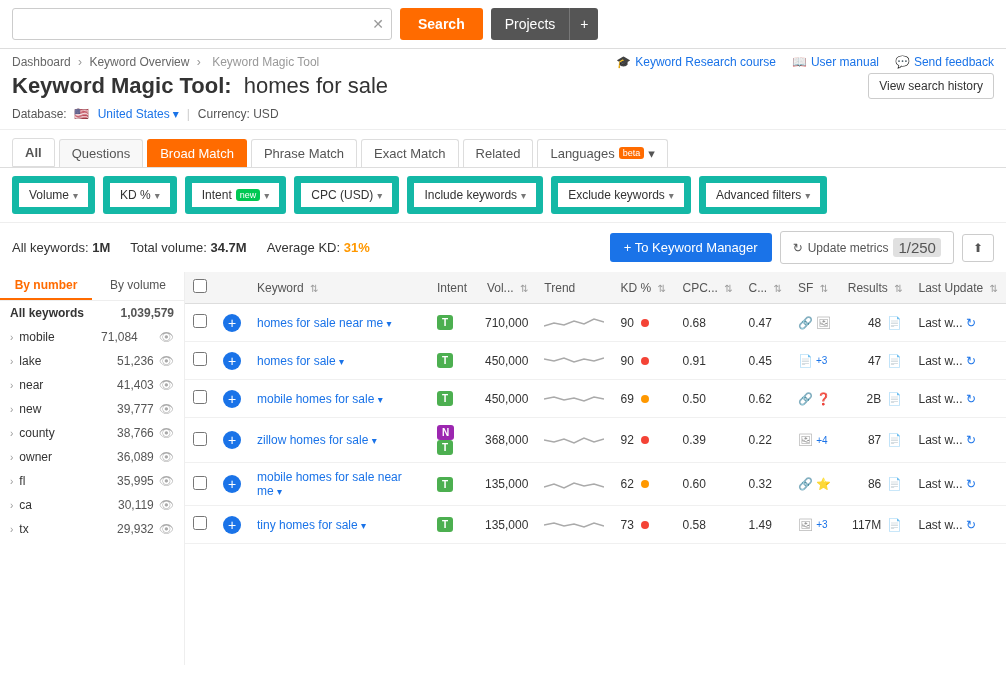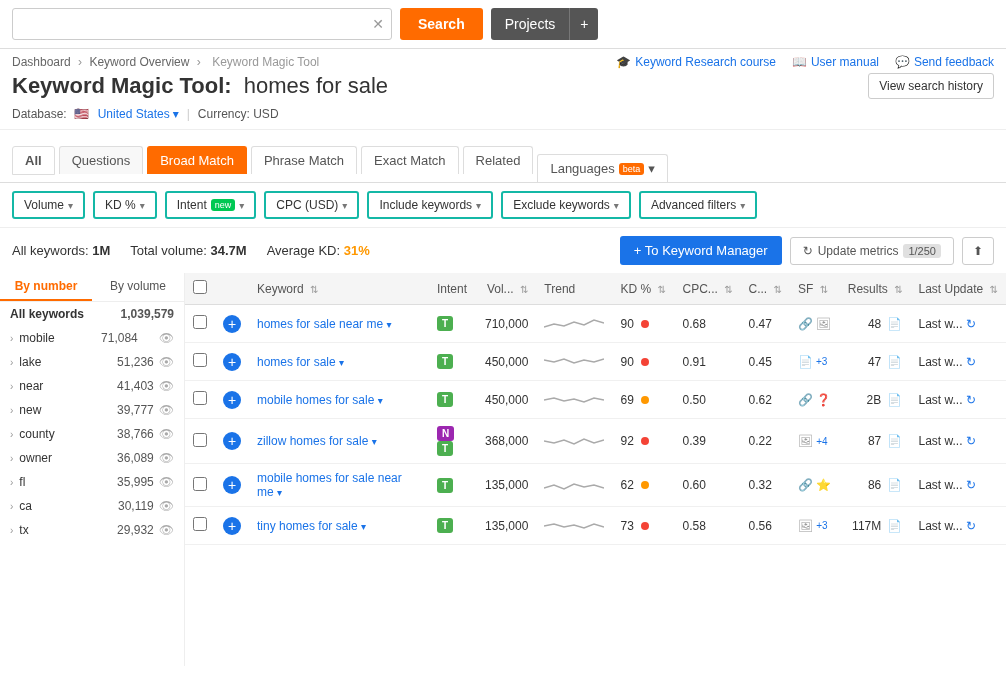--- a/index.html
+++ b/index.html
@@ -29,27 +29,27 @@
     .db-row .sep { color: #ccc; }
     .db-link { color: #1a73e8; text-decoration: none; display: flex; align-items: center; gap: 3px; }
 
     
     .tabs-row { display: flex; align-items: center; padding: 8px 12px 0; gap: 4px; border-bottom: 1px solid #ddd; }
     .tab { padding: 6px 12px; border: 1px solid #ddd; border-bottom: none; border-radius: 3px 3px 0 0; cursor: pointer; font-size: 13px; color: #555; background: #f8f8f8; }
     .tab-broad { background: #ff6b00; color: #fff; border-color: #ff6b00; }
     .tab-phrase { background: #fff; color: #555; }
     .tab-exact { background: #fff; color: #555; }
     .tab-related { background: #fff; color: #555; }
-    .tab-languages { background: #fff; color: #555; display: flex; align-items: center; gap: 4px; margin-top: 16px; }
+    .tab-languages { background: #fff; color: #555; display: flex; align-items: center; gap: 4px; }
     .beta-badge { background: #ff6b00; color: #fff; font-size: 9px; padding: 1px 4px; border-radius: 3px; }
     .tab-all { background: #fff; color: #555; font-weight: bold; border: 1px solid #ddd; }
 
     
     .filter-row { display: flex; align-items: center; padding: 8px 12px; gap: 8px; flex-wrap: wrap; border-bottom: 1px solid #eee; }
-    .filter-btn { display: flex; align-items: center; gap: 4px; padding: 5px 10px; border: 2px solid #14b8a6; border-radius: 3px; background: #fff; cursor: pointer; font-size: 12px; color: #333; white-space: nowrap; }
+    .filter-btn { display: flex; align-items: center; gap: 4px; padding: 5px 10px; border: 7px solid #14b8a6; border-radius: 3px; background: #fff; cursor: pointer; font-size: 12px; color: #333; white-space: nowrap; }
     .filter-btn .arrow { color: #777; font-size: 10px; }
     .new-badge { background: #00c853; color: #fff; font-size: 9px; padding: 1px 4px; border-radius: 3px; }
 
     
     .stats-row { display: flex; align-items: center; padding: 8px 12px; justify-content: space-between; }
     .stats-left { display: flex; gap: 20px; align-items: center; font-size: 13px; }
     .stats-left strong { font-weight: bold; }
     .stats-right { display: flex; gap: 8px; align-items: center; }
     .btn-keyword-mgr { background: #1a73e8; color: #fff; border: none; padding: 7px 14px; border-radius: 3px; cursor: pointer; font-size: 13px; display: flex; align-items: center; gap: 5px; }
     .btn-update { background: #fff; color: #555; border: 1px solid #ccc; padding: 6px 12px; border-radius: 3px; cursor: pointer; font-size: 12px; display: flex; align-items: center; gap: 5px; }
@@ -199,21 +199,21 @@
     <span>
       <span>Average KD:</span>
       <strong class="avg-kd-pct">31%</strong>
     </span>
   </div>
   <div class="stats-right">
     <button class="btn-keyword-mgr">+ To Keyword Manager</button>
     <button class="btn-update">
       <span>↻</span>
       <span>Update metrics</span>
-      <span style="background:#e0e0e0;padding:1px 5px;border-radius:3px;font-size:11px;">1/250</span>
+      <span style="background:#e0e0e0;padding:1px 5px;border-radius:3px;font-size:15px;">1/250</span>
     </button>
     <button class="btn-export">
       <span>⬆</span>
     </button>
   </div>
 </div>
 
 <div class="main-layout">
 
   <div class="sidebar">
@@ -487,21 +487,21 @@
           </td>
           <td class="td-intent"><span class="intent-badge intent-T">T</span></td>
           <td class="td-vol">135,000</td>
           <td class="td-trend">
             <svg class="trend-sparkline" viewBox="0 0 60 20">
               <polyline points="0,12 10,10 20,13 30,11 40,14 50,10 60,13" fill="none" stroke="#aaa" stroke-width="1.5"></polyline>
             </svg>
           </td>
           <td class="td-kd">73 <span class="kd-dot-red"></span></td>
           <td class="td-cpc">0.58</td>
-          <td class="td-com">0.56</td>
+          <td class="td-com">1.49</td>
           <td class="td-sf">
             <span class="sf-icons">
               <span class="sf-icon">🖼</span>
               <span class="sf-count">+3</span>
             </span>
           </td>
           <td class="td-results results-val">117M <span class="page-icon">📄</span></td>
           <td class="td-update">Last w... <span class="refresh-btn">↻</span></td>
         </tr>
       </tbody>

